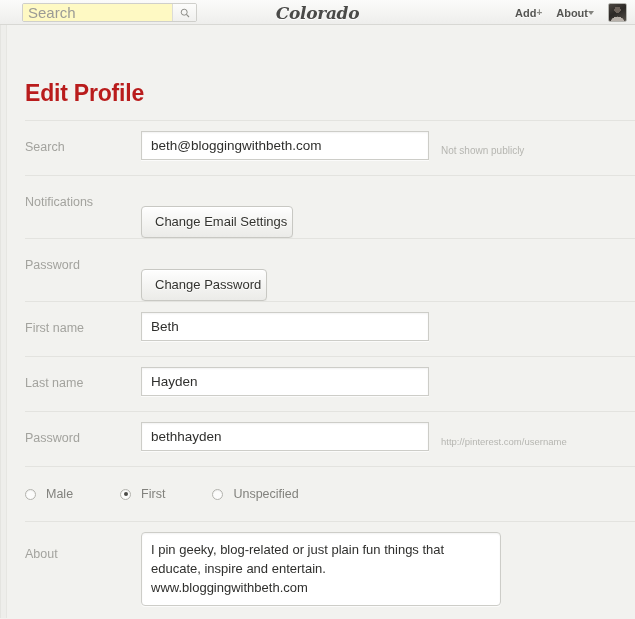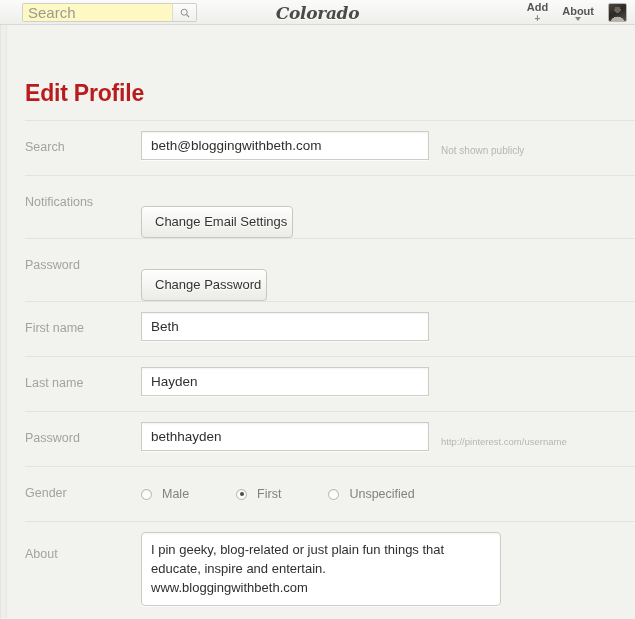--- a/index.html
+++ b/index.html
@@ -90,21 +90,20 @@
   }
   .nav-item {
     display: flex;
     align-items: center;
     font-size: 11px;
     font-weight: bold;
     color: #55555, #555552;
     color: #555552;
     cursor: pointer;
     text-shadow: 0 1px 0 rgba(255,255,255,0.85);
-    flex-direction: column;
   }
   .nav-plus { font-size: 10px; color: #8b8b86; font-weight: bold; }
   .caret {
     width: 0; height: 0;
     border-left: 3px solid transparent;
     border-right: 3px solid transparent;
     border-top: 4px solid #84847f;
   }
   .avatar {
     width: 19px;
@@ -353,21 +352,20 @@
         <div class="row-label">Password</div>
         <div class="row-field">
           <input class="text-input" type="text" value="bethhayden" style="">
           <span class="hint small">http://pinterest.com/username</span>
         </div>
       </div>
     </div>
 
     <div class="row gender">
       <div class="row-inner">
-        <div class="row-label">Gender</div>
         <div class="row-field">
           <div class="radios">
             <div class="radio-opt">
               <span class="radio-mark"></span>
               <span class="radio-label">Male</span>
             </div>
             <div class="radio-opt checked">
               <span class="radio-mark"></span>
               <span class="radio-label">First</span>
             </div>

